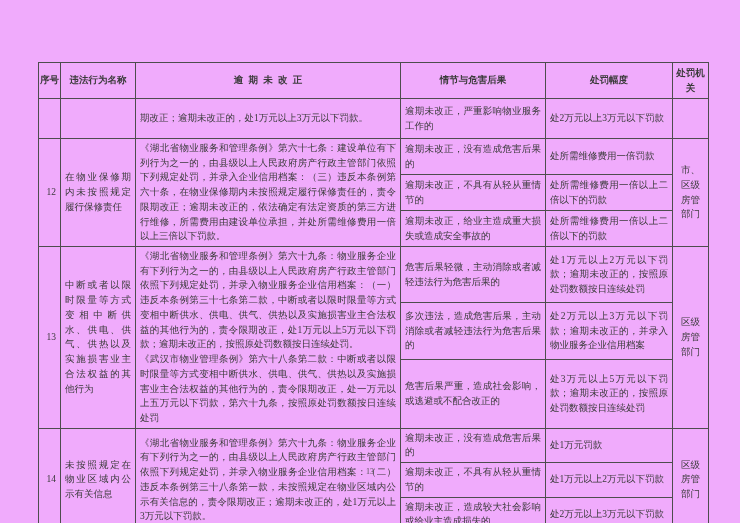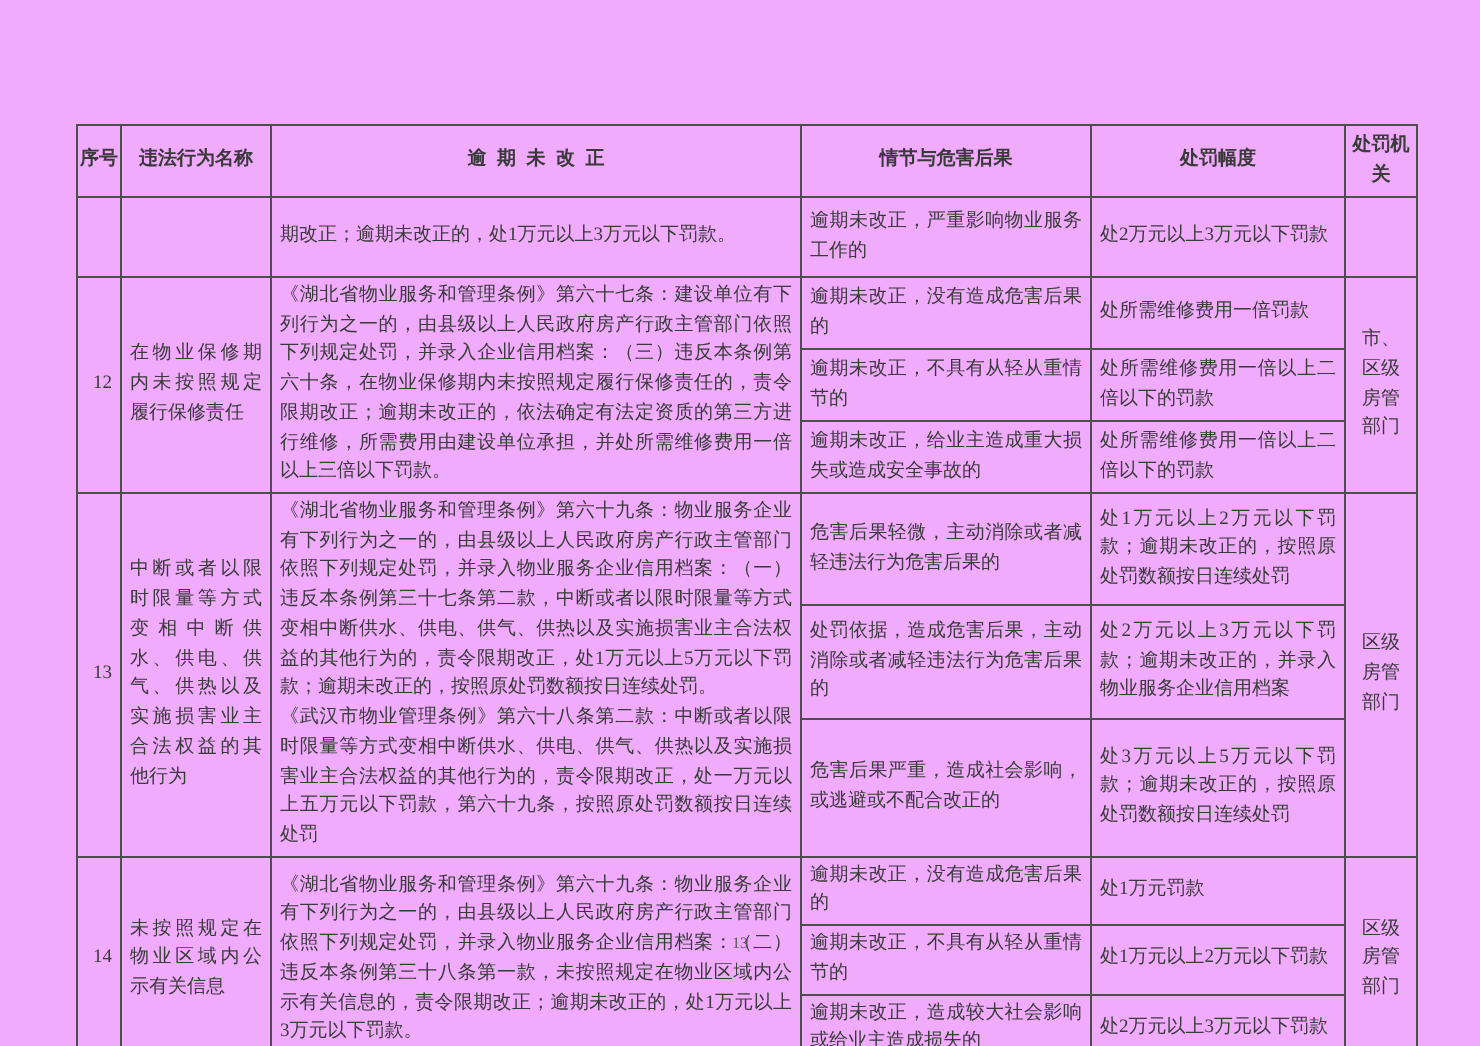--- a/index.html
+++ b/index.html
@@ -131,21 +131,21 @@
         <td class="name" rowspan="3">中断或者以限时限量等方式变相中断供水、供电、供气、供热以及实施损害业主合法权益的其他行为</td>
         <td class="basis" rowspan="3">
           <p>《湖北省物业服务和管理条例》第六十九条：物业服务企业有下列行为之一的，由县级以上人民政府房产行政主管部门依照下列规定处罚，并录入物业服务企业信用档案：（一）违反本条例第三十七条第二款，中断或者以限时限量等方式变相中断供水、供电、供气、供热以及实施损害业主合法权益的其他行为的，责令限期改正，处1万元以上5万元以下罚款；逾期未改正的，按照原处罚数额按日连续处罚。</p>
           <p>《武汉市物业管理条例》第六十八条第二款：中断或者以限时限量等方式变相中断供水、供电、供气、供热以及实施损害业主合法权益的其他行为的，责令限期改正，处一万元以上五万元以下罚款，第六十九条，按照原处罚数额按日连续处罚</p>
         </td>
         <td class="circ">危害后果轻微，主动消除或者减轻违法行为危害后果的</td>
         <td class="pen">处1万元以上2万元以下罚款；逾期未改正的，按照原处罚数额按日连续处罚</td>
         <td class="organ" rowspan="3">区级房管部门</td>
       </tr>
       <tr class="h42">
-        <td class="circ">处罚依据，造成危害后果，主动消除或者减轻违法行为危害后果的</td>
+        <td class="circ">多次违法，造成危害后果，主动消除或者减轻违法行为危害后果的</td>
         <td class="pen">处2万元以上3万元以下罚款；逾期未改正的，并录入物业服务企业信用档案</td>
       </tr>
       <tr class="h60">
         <td class="circ">危害后果严重，造成社会影响，或逃避或不配合改正的</td>
         <td class="pen">处3万元以上5万元以下罚款；逾期未改正的，按照原处罚数额按日连续处罚</td>
       </tr>
 
       <tr class="h28">
         <td class="seq" rowspan="3">14</td>
         <td class="name" rowspan="3">未按照规定在物业区域内公示有关信息</td>

